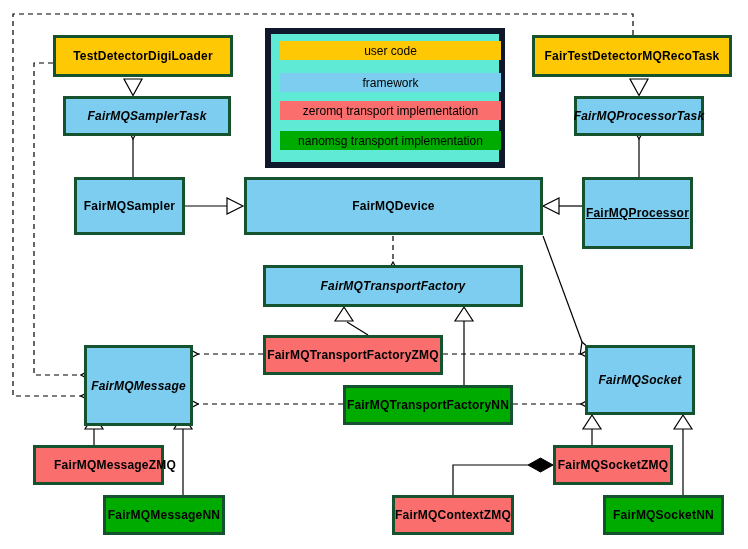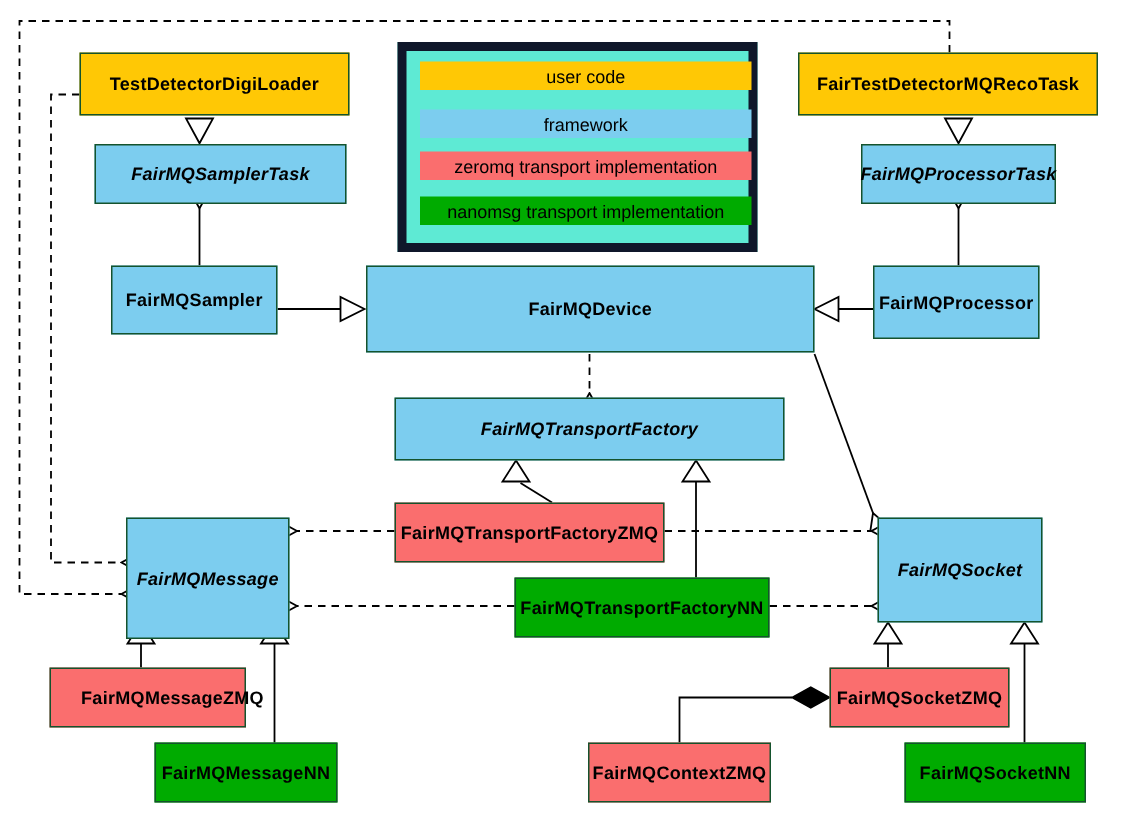--- a/index.html
+++ b/index.html
@@ -3,21 +3,21 @@
 <meta charset="utf-8">
 <style>
   html,body { margin:0; padding:0; background:#fff; }
   #canvas {
     position:relative; width:748px; height:549px; background:#fff;
     font-family:"Liberation Sans", sans-serif; overflow:hidden;
   }
   svg.wires { position:absolute; left:0; top:0; z-index:1; }
   .node {
     position:absolute; z-index:2; box-sizing:border-box;
-    border:1px solid #14532d; display:flex; align-items:center; justify-content:center;
+    border:3px solid #14532d; display:flex; align-items:center; justify-content:center;
     font-weight:bold; font-size:12px; color:#000; text-align:center;
     letter-spacing:0.2px; white-space:nowrap;
   }
   .node.abstract { font-style:italic; }
   .cat-user_code { background:var(--user_code); }
   .cat-framework { background:var(--framework); }
   .cat-zeromq   { background:var(--zeromq); }
   .cat-nanomsg  { background:var(--nanomsg); }
   #legend {
     position:absolute; z-index:2; box-sizing:border-box;
@@ -121,25 +121,25 @@
   </div>
 
   <div class="node cat-user_code" style="left:53px;top:35px;width:180px;height:42px;">TestDetectorDigiLoader</div>
 
   <div class="node cat-user_code" style="left:532px;top:35px;width:200px;height:42px;">FairTestDetectorMQRecoTask</div>
 
   <div class="node cat-framework abstract" style="left:63px;top:96px;width:168px;height:40px;">FairMQSamplerTask</div>
 
   <div class="node cat-framework abstract" style="left:574px;top:96px;width:130px;height:40px;">FairMQProcessorTask</div>
 
-  <div class="node cat-framework" style="left:74px;top:177px;width:111px;height:46px;">FairMQSampler</div>
+  <div class="node cat-framework" style="left:74px;top:177px;width:111px;height:58px;">FairMQSampler</div>
 
   <div class="node cat-framework" style="left:244px;top:177px;width:299px;height:58px;text-align:right;">FairMQDevice</div>
 
-  <div class="node cat-framework" style="left:582px;top:177px;width:111px;height:49px;">FairMQProcessor</div>
+  <div class="node cat-framework" style="left:582px;top:177px;width:111px;height:72px;text-decoration:underline;">FairMQProcessor</div>
 
   <div class="node cat-framework abstract" style="left:263px;top:265px;width:260px;height:42px;">FairMQTransportFactory</div>
 
   <div class="node cat-zeromq" style="left:263px;top:335px;width:180px;height:40px;">FairMQTransportFactoryZMQ</div>
 
   <div class="node cat-nanomsg" style="left:343px;top:385px;width:170px;height:40px;">FairMQTransportFactoryNN</div>
 
   <div class="node cat-framework abstract" style="left:84px;top:345px;width:109px;height:81px;">FairMQMessage</div>
 
   <div class="node cat-framework abstract" style="left:585px;top:345px;width:110px;height:70px;">FairMQSocket</div>

